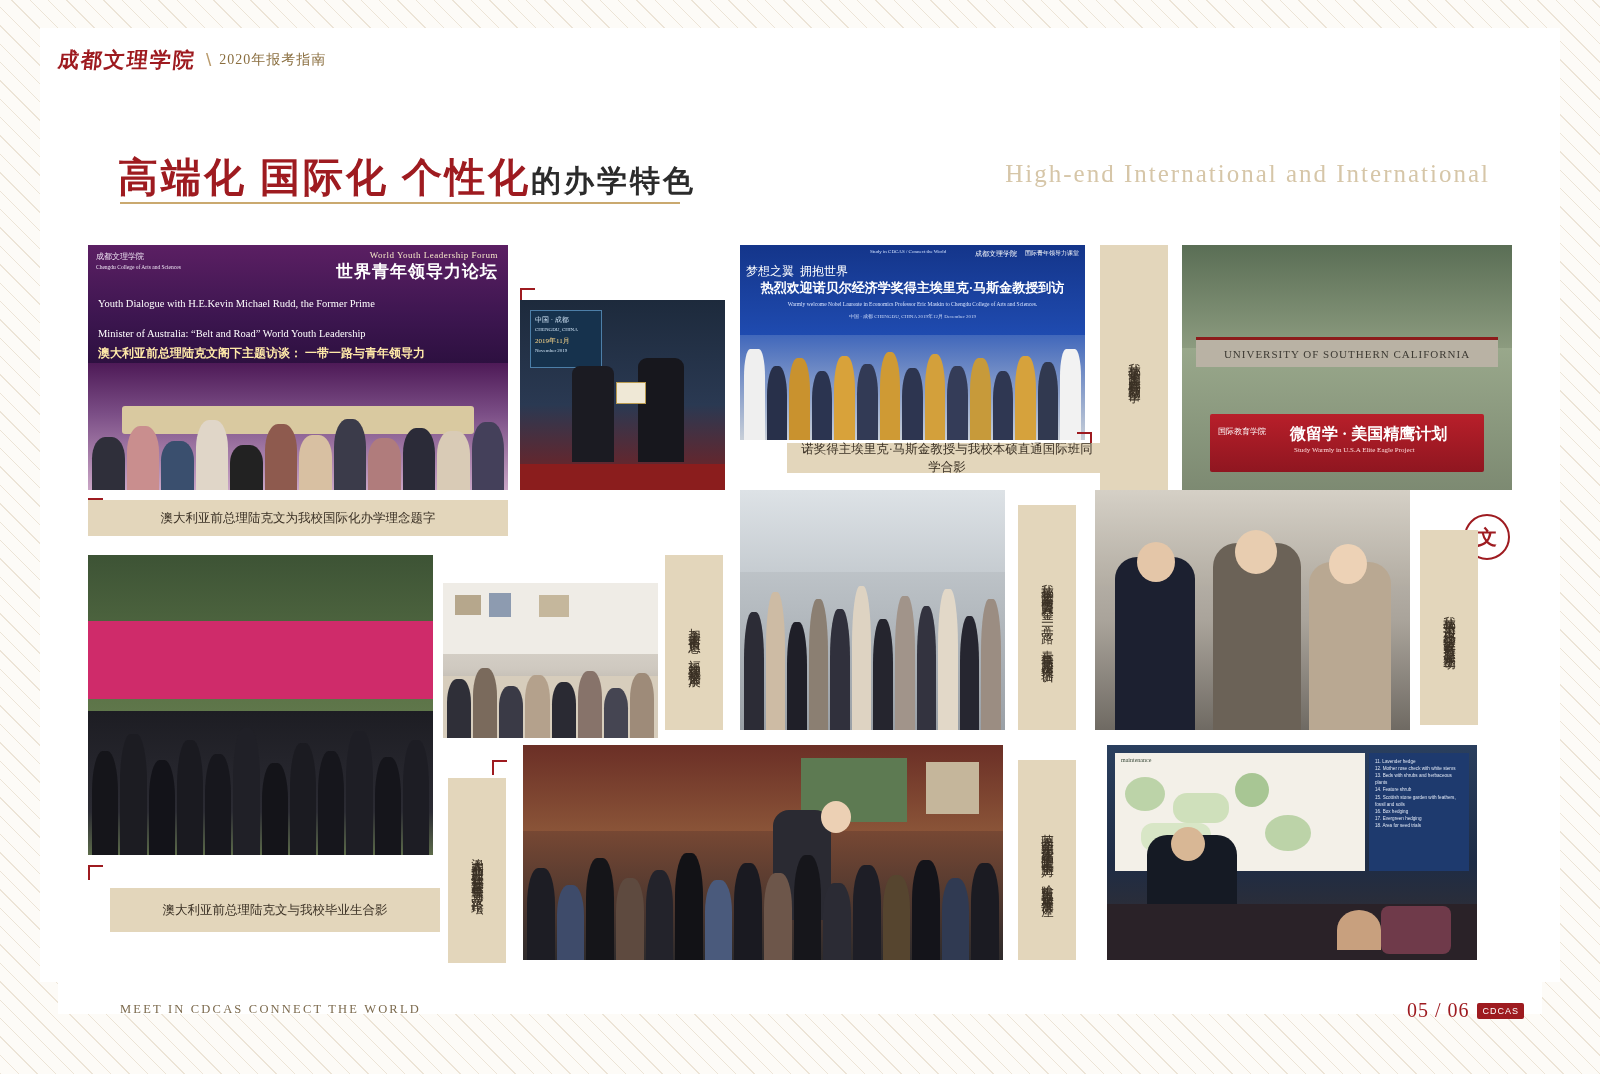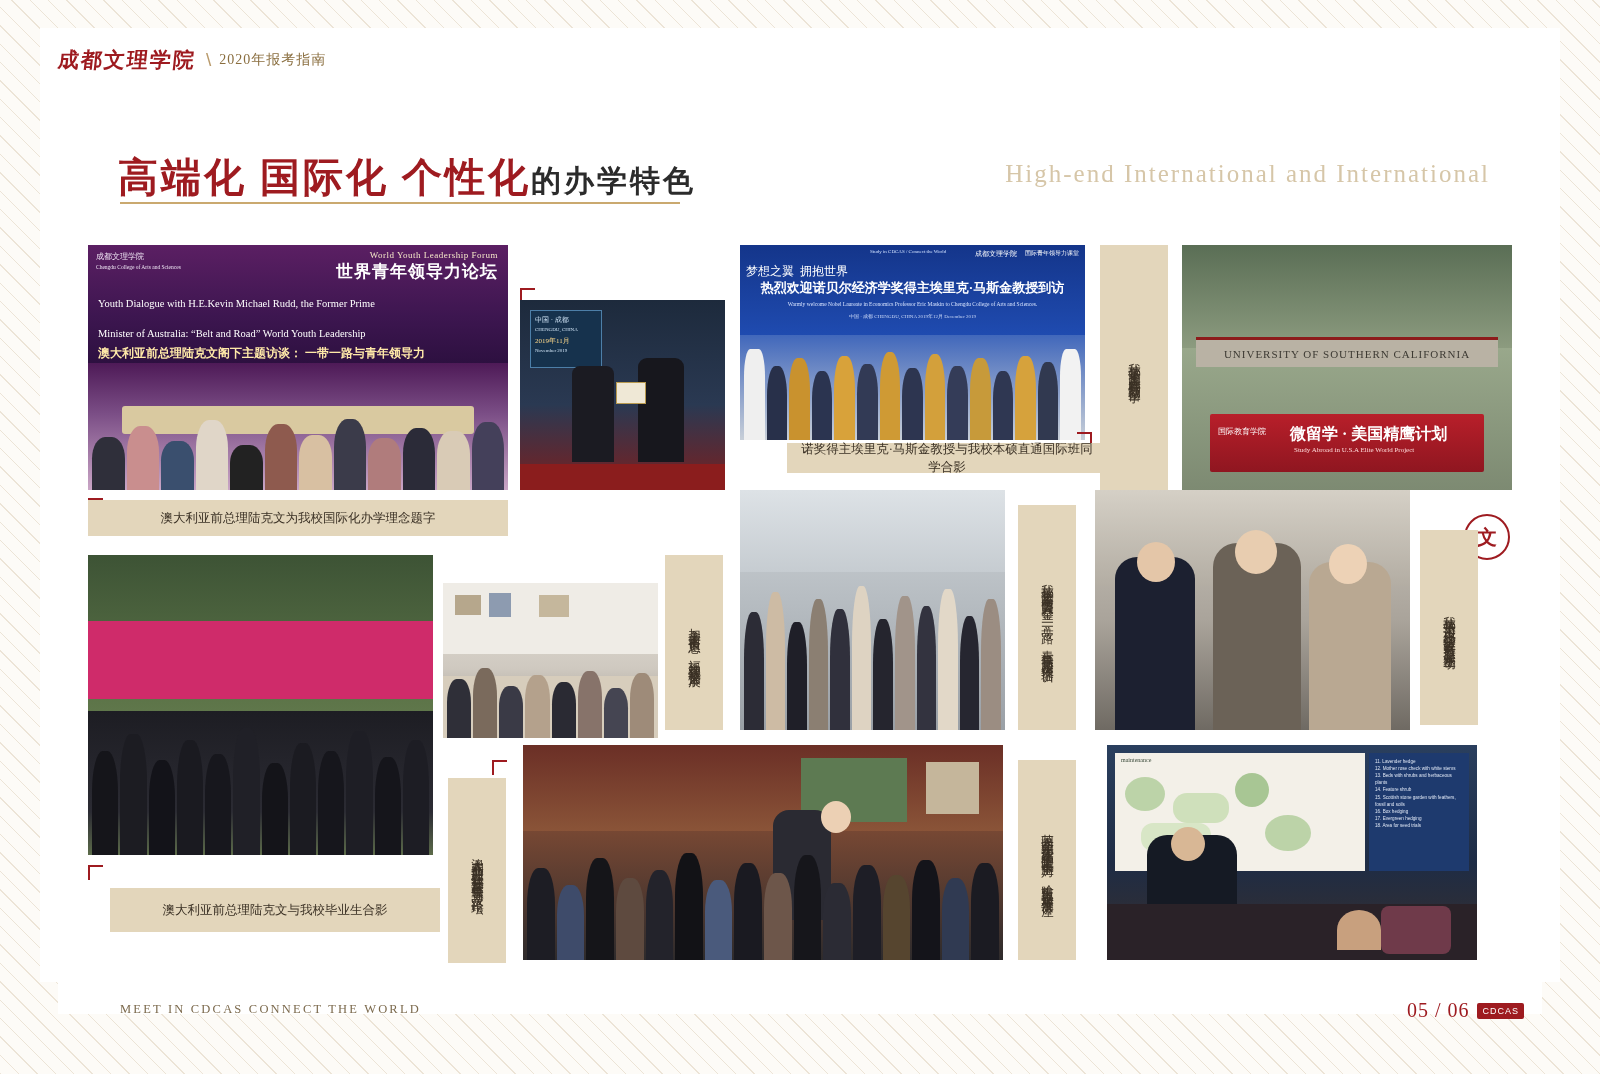--- a/index.html
+++ b/index.html
@@ -272,21 +272,21 @@
   <div class="ph" style="left:1182px; top:245px; width:330px; height:245px; background:linear-gradient(180deg,#6f7f66 0%,#9aa98c 40%,#7d8a72 100%);">
     <div style="position:absolute;left:0;right:0;top:0;height:42%;background:linear-gradient(180deg,#5a6e55,#8c9b7f);"></div>
     <div style="position:absolute;left:14px;top:92px;right:14px;height:30px;background:#b9b2a4;border-top:3px solid #8d1b1b;display:flex;align-items:center;justify-content:center;">
       <span style="font-size:11px;letter-spacing:1px;color:#3d3a33;font-family:'Liberation Serif',serif;">UNIVERSITY OF SOUTHERN CALIFORNIA</span>
     </div>
     <div style="position:absolute;left:28px;bottom:18px;right:28px;height:58px;background:linear-gradient(180deg,#b81f2a,#8f1620);border-radius:2px;">
       <div style="position:absolute;left:8px;top:12px;font-size:8px;color:#fff;font-family:'Liberation Serif',serif;line-height:1.4;">
         <span>国际教育学院</span>
       </div>
       <div style="position:absolute;left:80px;top:10px;font-size:16px;color:#fff;font-weight:700;font-family:'Liberation Serif',serif;">微留学 · 美国精鹰计划</div>
-      <div style="position:absolute;left:84px;top:32px;font-size:7px;color:#ffd9d9;font-family:'Liberation Serif',serif;">Study Abroad in U.S.A Elite World Project</div>
+      <div style="position:absolute;left:84px;top:32px;font-size:7px;color:#ffd9d9;font-family:'Liberation Serif',serif;">Study Warmly in U.S.A Elite Eagle Project</div>
     </div>
   </div>
 
   <div class="ph" style="left:88px; top:555px; width:345px; height:300px; background:linear-gradient(180deg,#3d5335 0%,#5b7347 45%,#7b8f63 100%);">
     <div style="position:absolute;left:0;right:0;top:22%;height:26%;background:#cf2b6a;"></div>
     <div style="position:absolute;left:0;right:0;bottom:0;height:48%;background:linear-gradient(180deg,#1d1d23 0%,#2b2b33 70%,#5c6b4a 100%);"></div>
     <div class="crowd" style="height:48%;">
       <i style="height:72%;background:#15151a"></i>
         <i style="height:84%;background:#1c1c22"></i>
       <i style="height:66%;background:#131319"></i>

